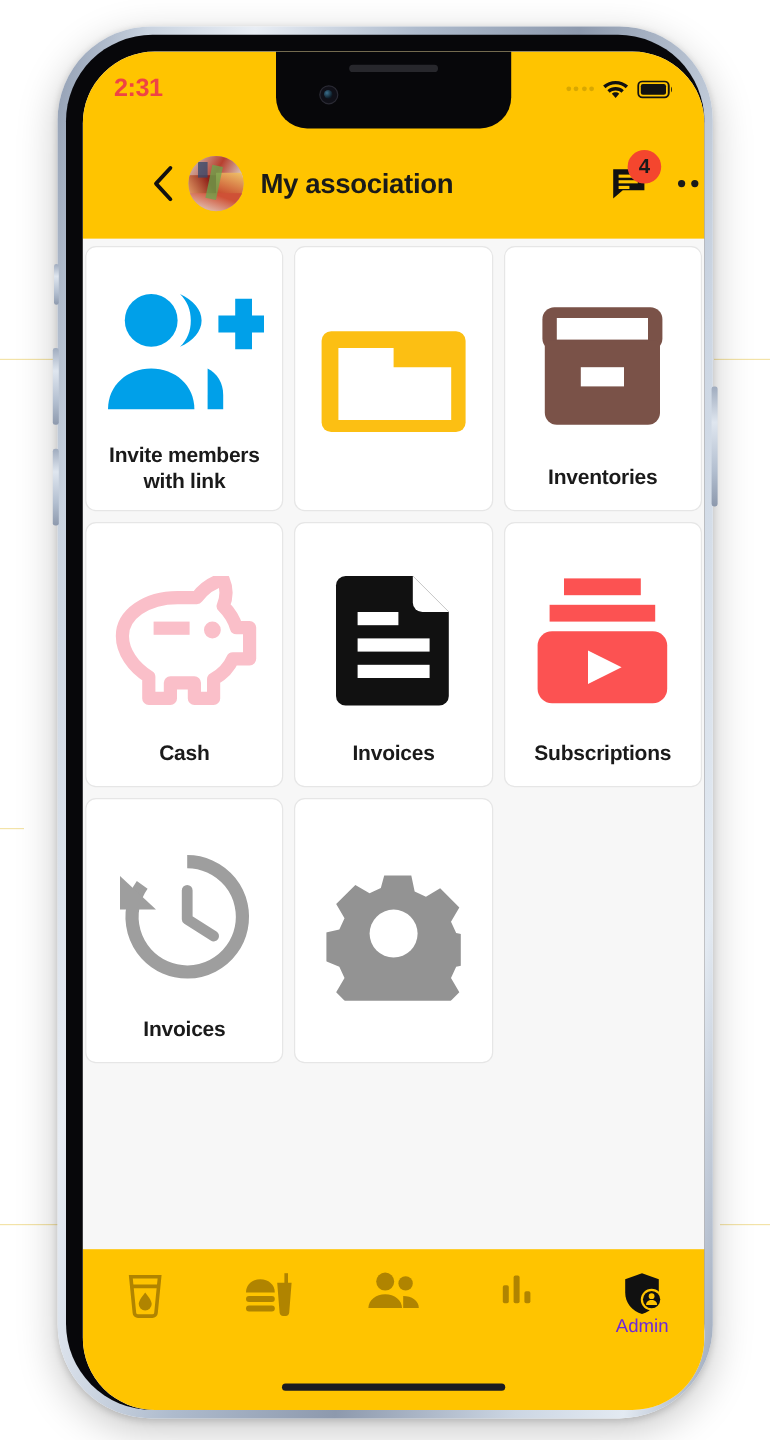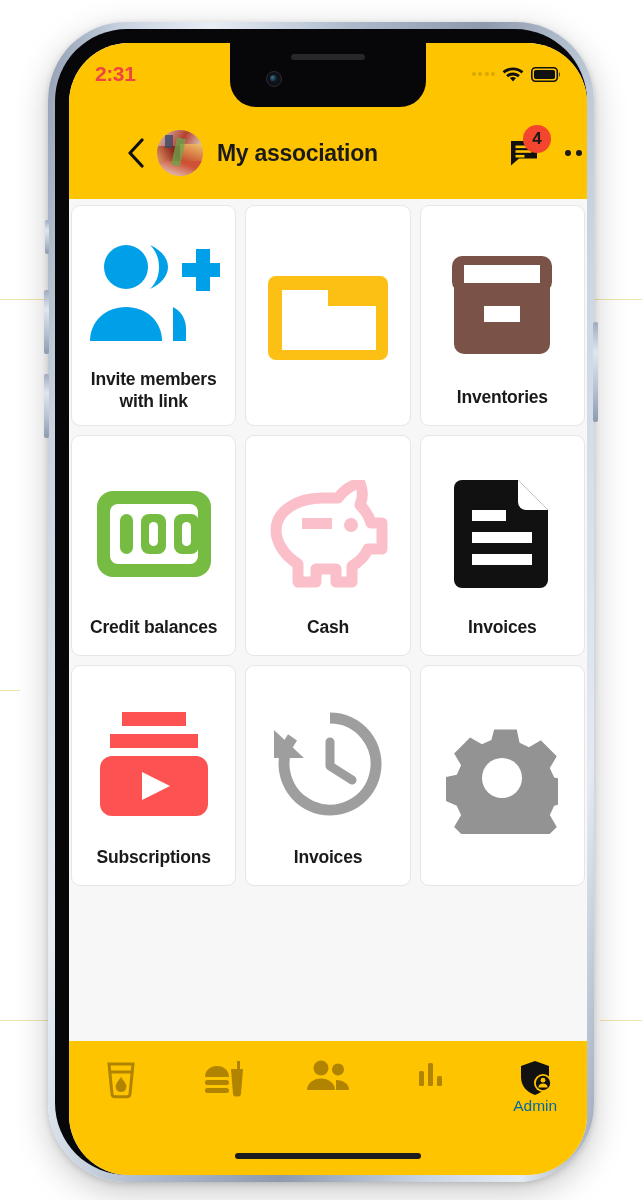--- a/index.html
+++ b/index.html
@@ -309,21 +309,21 @@
     display: flex;
     flex-direction: column;
     align-items: center;
     justify-content: flex-start;
     gap: 2px;
     cursor: pointer;
     height: 70px;
   }
   .navitem .navlbl {
     font-size: 15.5px;
-    color: #0369a1;
+    color: #6d28d9;
     font-weight: 400;
   }
   #homebar {
     position: absolute;
     left: 50%;
     transform: translateX(-50%);
     bottom: 16px;
     width: 186px;
     height: 6px;
     border-radius: 3px;
@@ -445,34 +445,20 @@
                 <svg width="112" height="112" viewBox="0 0 112 112">
                   <rect x="6" y="8" width="100" height="36" rx="10" fill="#7a5248"></rect>
                   <rect x="18" y="17" width="76" height="18" fill="#ffffff"></rect>
                   <path d="M12 36h88a4 4 0 0 1 4 4v56a10 10 0 0 1-10 10H18a10 10 0 0 1-10-10V40a4 4 0 0 1 4-4z" fill="#7a5248"></path>
                   <rect x="38" y="58" width="36" height="16" fill="#ffffff"></rect>
                 </svg>
               </div>
               <div class="lbl">Inventories</div>
             </div>
 
-            <div class="tile">
-              <div class="ico">
-                <svg width="120" height="92" viewBox="0 0 120 92">
-                  <rect x="3" y="3" width="114" height="86" rx="16" fill="#76bc43"></rect>
-                  <rect x="16" y="16" width="88" height="60" rx="8" fill="#ffffff"></rect>
-                  <rect x="26" y="26" width="13" height="40" rx="6.5" fill="#76bc43"></rect>
-                  <rect x="47" y="26" width="25" height="40" rx="8" fill="#76bc43"></rect>
-                  <rect x="55" y="34" width="9" height="24" rx="4.5" fill="#ffffff"></rect>
-                  <rect x="80" y="26" width="25" height="40" rx="8" fill="#76bc43"></rect>
-                  <rect x="88" y="34" width="9" height="24" rx="4.5" fill="#ffffff"></rect>
-                </svg>
-              </div>
-              <div class="lbl">Credit balances</div>
-            </div>
 
             <div class="tile">
               <div class="ico">
                 <svg width="124" height="108" viewBox="0 0 124 108">
                   <path d="M56 18h16c6-8 14-13 22-15 3 7 3 15 0 22 5 5 9 11 11 18h11v26h-14c-3 7-9 13-16 17v16H70V89H50v13H32V84C19 76 10 63 10 50 10 32 30 18 56 18z" fill="none" stroke="#fabfc9" stroke-width="11" stroke-linejoin="round"></path>
                   <rect x="36" y="38" width="30" height="11" fill="#fabfc9"></rect>
                   <circle cx="85" cy="45" r="7" fill="#fabfc9"></circle>
                 </svg>
               </div>
               <div class="lbl">Cash</div>

